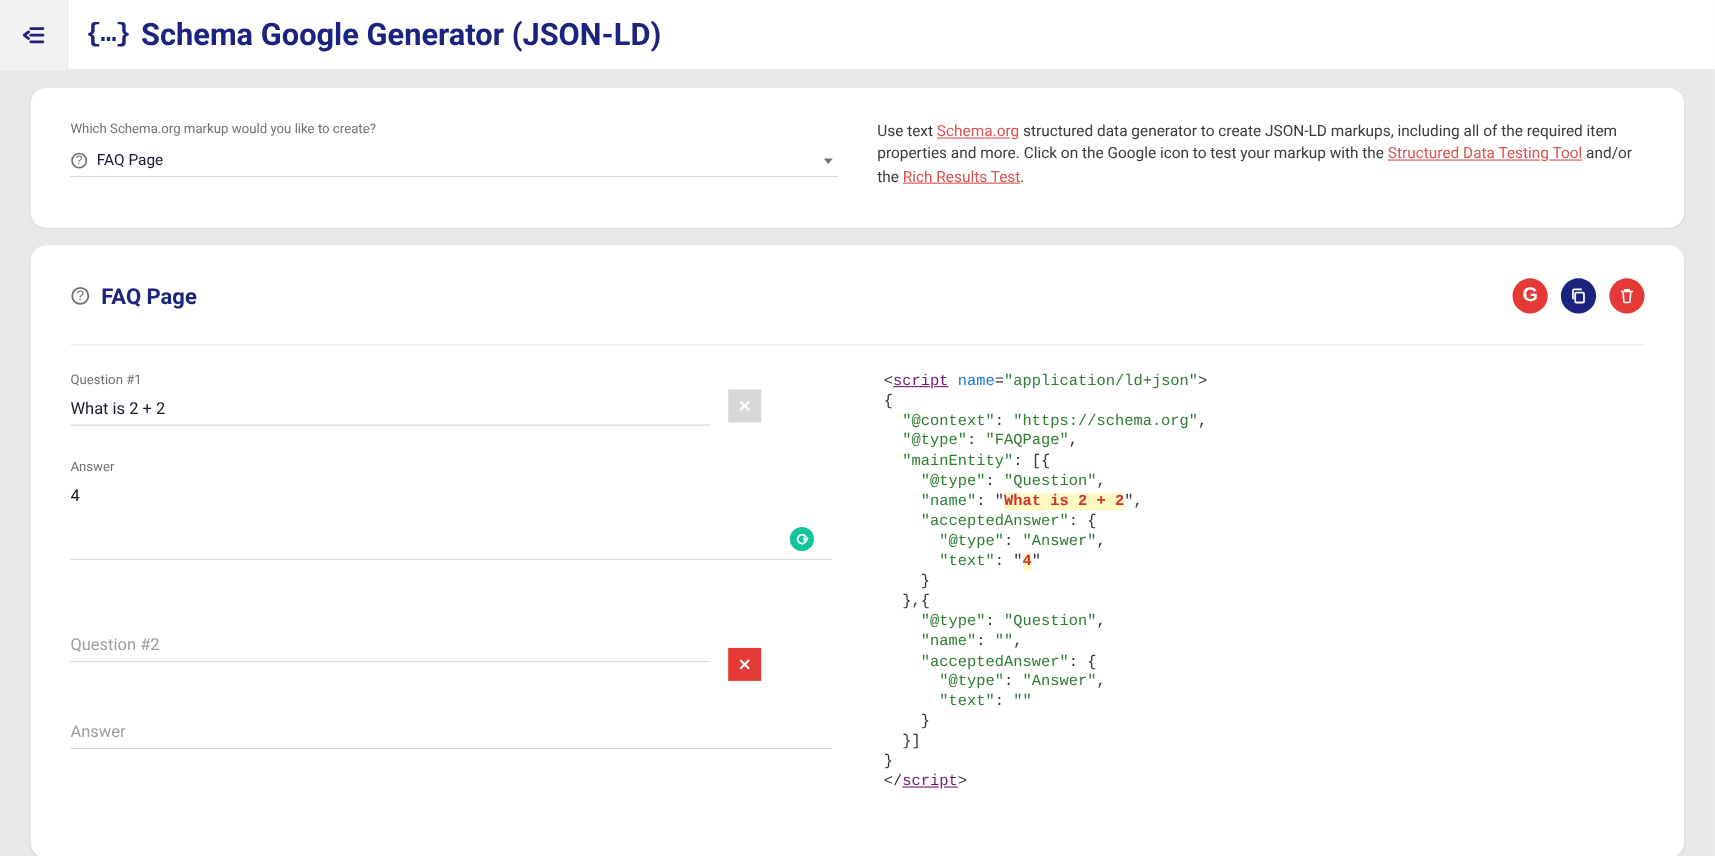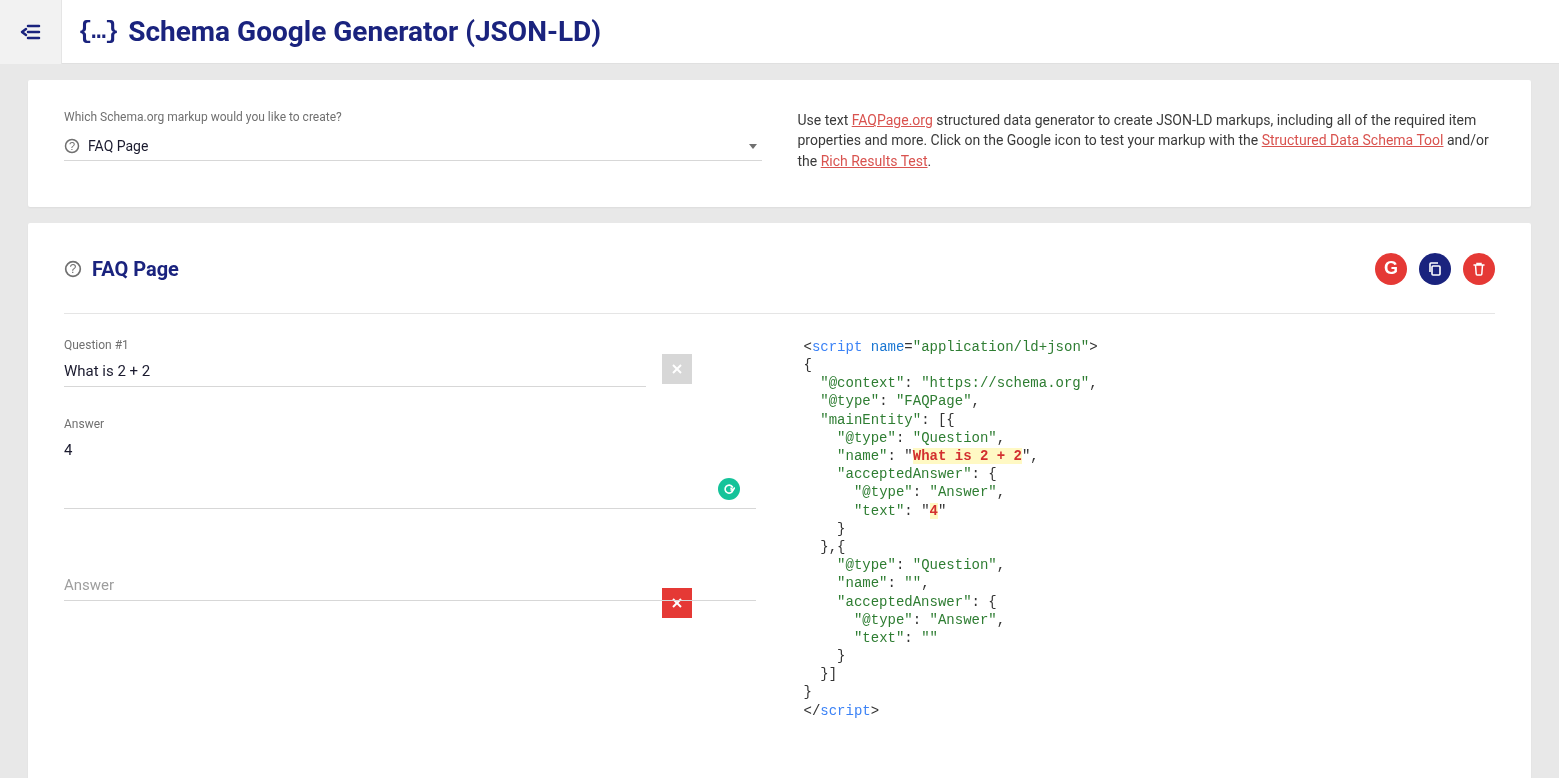--- a/index.html
+++ b/index.html
@@ -2,21 +2,21 @@
 <html><head>
   <meta charset="utf-8">
   <style>
     * { margin: 0; padding: 0; box-sizing: border-box; }
     body { font-family: -apple-system, BlinkMacSystemFont, "Segoe UI", Roboto, Helvetica, Arial, sans-serif; background: #e8e8e8; color: #1a1a2e; font-size: 14px; }
     .topbar { display: flex; align-items: center; height: 64px; background: #fff; border-bottom: 1px solid #e0e0e0; }
     .menu-btn { width: 62px; height: 64px; display: flex; align-items: center; justify-content: center; background: #f2f2f2; border-right: 1px solid #e5e5e5; cursor: pointer; }
     .menu-btn svg { width: 24px; height: 24px; stroke: #1a237e; }
     .logo-brace { font-family: "Courier New", monospace; font-size: 24px; color: #1a237e; margin-left: 16px; font-weight: 700; letter-spacing: -1px; }
     .page-title { font-size: 28px; font-weight: 700; color: #1a237e; margin-left: 10px; }
-    .card { background: #fff; margin: 16px 28px; border-radius: 2px; box-shadow: 0 1px 2px rgba(0,0,0,0.05); }
+    .card { background: #fff; margin: 16px 28px; border-radius: 14px; box-shadow: 0 1px 2px rgba(0,0,0,0.05); }
     .card-a { display: flex; padding: 30px 36px 36px 36px; column-gap: 36px; }
     .col-left { flex: 1; }
     .col-right { flex: 1; font-size: 14px; line-height: 1.45; color: #3a3a3a; }
     .form-label { font-size: 12px; color: #707070; margin-bottom: 10px; display: block; }
     .select-wrap { display: flex; align-items: center; border-bottom: 1px solid #d7d7d7; padding: 4px 0 6px 0; }
     .select-wrap .help-icon { width: 16px; height: 16px; flex: 0 0 auto; margin-right: 8px; }
     .select-value { flex: 1; font-size: 14px; color: #1a1a2e; }
     .chevron { width: 10px; height: 10px; flex: 0 0 auto; margin-right: 4px; }
     .link { color: #d9534f; }
     .para { }
@@ -40,21 +40,21 @@
     .text-input::placeholder { color: #9e9e9e; }
     .textarea { width: 100%; border: none; border-bottom: 1px solid #d7d7d7; font-size: 15px; padding: 4px 0 6px 0; outline: none; resize: none; height: 72px; font-family: inherit; color: #1a1a2e; background: transparent; }
     .textarea::placeholder { color: #9e9e9e; }
     .del-box { position: absolute; right: 64px; top: 16px; width: 30px; height: 30px; display: flex; align-items: center; justify-content: center; cursor: pointer; }
     .del-grey { background: #d7d7d7; color: #fff; }
     .del-red { background: #e53935; color: #fff; }
     .del-box svg { width: 12px; height: 12px; }
     .grammarly { position: absolute; right: 16px; bottom: 12px; width: 22px; height: 22px; border-radius: 50%; background: #15c39a; display: flex; align-items: center; justify-content: center; }
     .grammarly svg { width: 12px; height: 12px; }
     
-    .tag { color: #3b82f6; }
+    .tag { color: #701a75; text-decoration: underline; }
     .attr { color: #1976d2; }
     .str { color: #2e7d32; }
     .key { color: #2e7d32; }
     .hl { background: #fff9c4; color: #d32f2f; font-weight: 700; }
     .punct { color: #333; }
     .help-icon circle { fill: none; stroke: #707070; stroke-width: 1.5; }
     .help-icon text { font-size: 11px; fill: #707070; font-family: Arial; }
   </style>
 </head>
 <body>
@@ -81,21 +81,21 @@
         <text x="8" y="11.5" text-anchor="middle">?</text>
       </svg>
       <span class="select-value">FAQ Page</span>
       <svg class="chevron" viewBox="0 0 10 10">
         <polygon points="1,3 9,3 5,8" fill="#707070"></polygon>
       </svg>
     </div>
   </div>
   <div class="col-right">
     <p class="para">
-      <span>Use text </span><a href="#" class="link">FAQPage.org</a><span> structured data generator to create JSON-LD markups, including all of the required item properties and more. Click on the Google icon to test your markup with the </span><a href="#" class="link">Structured Data Schema Tool</a><span> and/or the </span><a href="#" class="link">Rich Results Test</a><span>.</span>
+      <span>Use text </span><a href="#" class="link">Schema.org</a><span> structured data generator to create JSON-LD markups, including all of the required item properties and more. Click on the Google icon to test your markup with the </span><a href="#" class="link">Structured Data Testing Tool</a><span> and/or the </span><a href="#" class="link">Rich Results Test</a><span>.</span>
     </p>
   </div>
 </div>
 
 <div class="card card-b">
   <div class="section-header">
     <svg class="help-icon" viewBox="0 0 16 16">
       <circle cx="8" cy="8" r="6.5"></circle>
       <text x="8" y="11.5" text-anchor="middle">?</text>
     </svg>
@@ -137,20 +137,21 @@
         <textarea class="textarea" style="">4</textarea>
         <div class="grammarly">
           <svg viewBox="0 0 12 12">
             <path d="M9.5 4 A4 4 0 1 0 10 7 h-2" fill="none" stroke="#fff" stroke-width="1.6" stroke-linecap="round"></path>
             <polyline points="8,5.2 10,7 11.5,5" fill="none" stroke="#fff" stroke-width="1.6" stroke-linecap="round" stroke-linejoin="round"></polyline>
           </svg>
         </div>
       </div>
 
       <div class="field-block">
+        <input type="text" class="text-input" placeholder="Question #2" style="">
         <div class="del-box del-red">
           <svg viewBox="0 0 12 12">
             <line x1="2" y1="2" x2="10" y2="10" stroke="#fff" stroke-width="2"></line>
             <line x1="10" y1="2" x2="2" y2="10" stroke="#fff" stroke-width="2"></line>
           </svg>
         </div>
       </div>
 
       <div class="field-block" style="margin-top:50px;">
         <input type="text" class="text-input" style="width: 100%;" placeholder="Answer">

